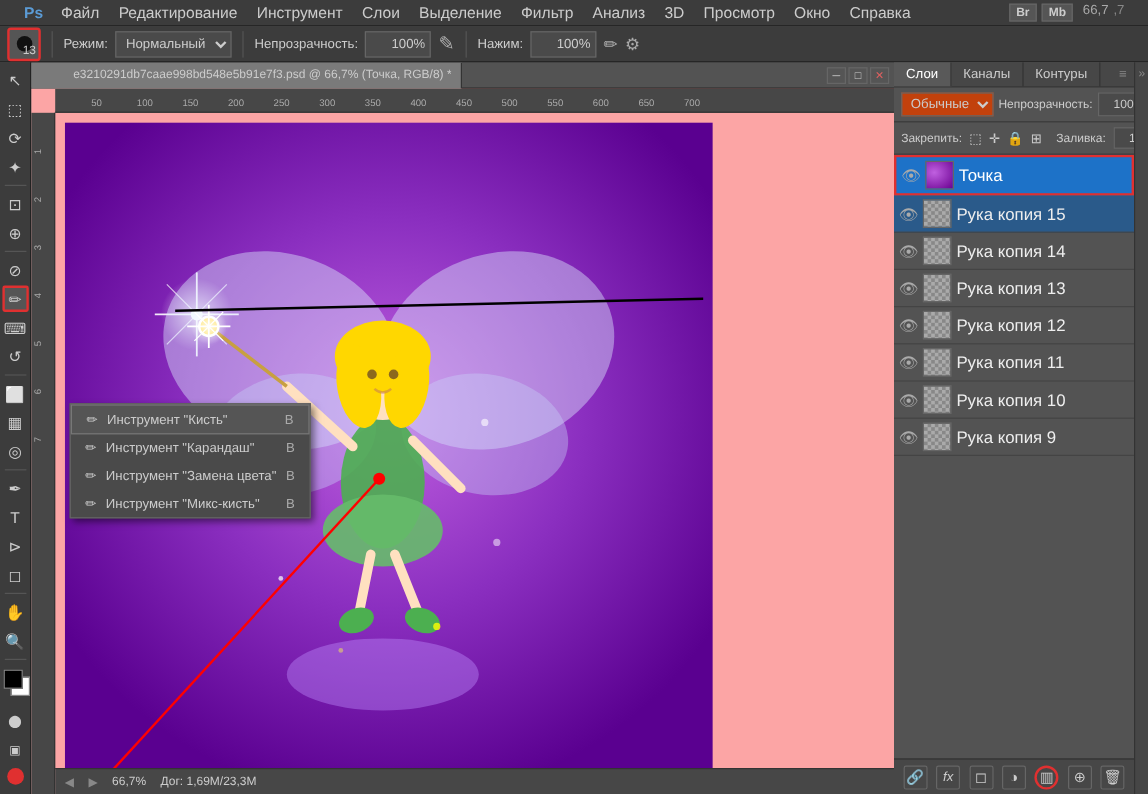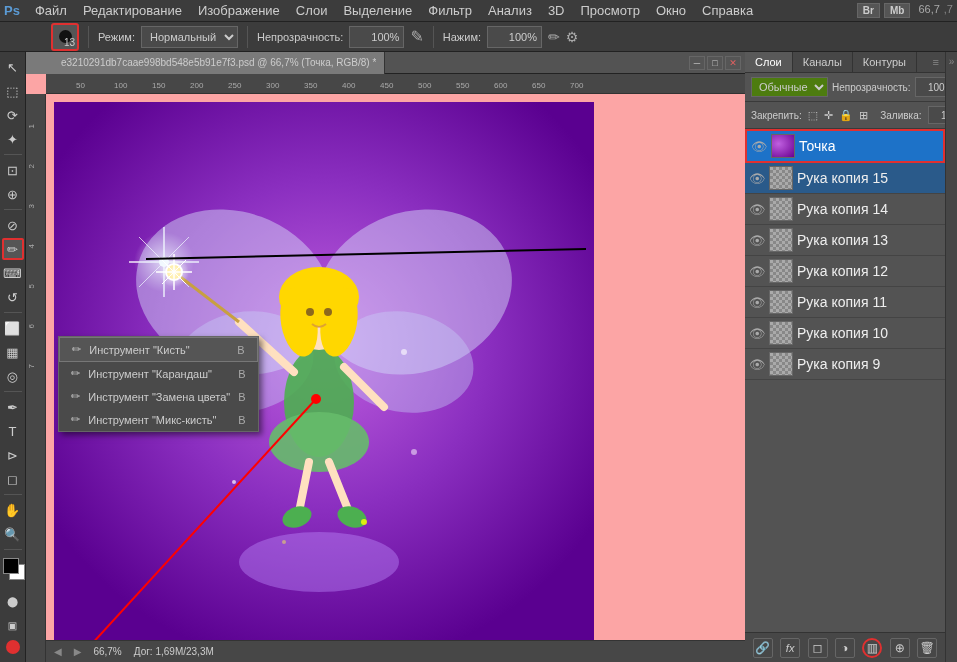--- a/index.html
+++ b/index.html
@@ -1,19 +1,19 @@
 <!DOCTYPE html>
 <html><head>
   <meta charset="utf-8">
   <style>
     * { margin: 0; padding: 0; box-sizing: border-box; }
     body { width: 957px; height: 662px; background: #646464; font-family: Arial, sans-serif; font-size: 11px; color: #fff; overflow: hidden; position: relative; }
 
     
-    .menu-bar { background: #3c3c3c; height: 22px; display: flex; align-items: center; padding: 0 4px; gap: 2px; border-bottom: 1px solid #222; }
+    .menu-bar { background: #3c3c3c; height: 22px; display: flex; align-items: center; padding: 0 20px; gap: 2px; border-bottom: 1px solid #222; }
     .menu-item { color: #ccc; font-size: 13px; padding: 2px 7px; cursor: pointer; white-space: nowrap; }
     .ps-logo { color: #5b9bd5; font-weight: bold; font-size: 13px; margin-right: 6px; }
     .menu-right { margin-left: auto; display: flex; align-items: flex-start; gap: 4px; }
     .menu-right-btn { background: #555; color: #ccc; border: 1px solid #666; font-size: 10px; padding: 1px 5px; cursor: pointer; font-weight: bold; }
 
     
     .options-bar { background: #3c3c3c; height: 30px; display: flex; align-items: center; padding: 0 6px; gap: 6px; border-bottom: 1px solid #222; }
     .brush-preview { width: 28px; height: 28px; background: #555; border: 1px solid #888; border-radius: 3px; display: flex; align-items: center; justify-content: center; cursor: pointer; position: relative; }
     .brush-dot { width: 13px; height: 13px; border-radius: 50%; background: #111; }
     .brush-size { color: #ccc; font-size: 10px; position: absolute; bottom: 1px; right: 2px; }
@@ -61,21 +61,21 @@
     .panel-collapse { width: 12px; background: #464646; border-left: 1px solid #333; cursor: pointer; display: flex; align-items: flex-start; justify-content: center; padding-top: 4px; color: #888; font-size: 10px; }
 
     
     .layers-panel { background: #535353; display: flex; flex-direction: column; height: 100%; }
     .panel-tabs { display: flex; background: #474747; border-bottom: 1px solid #333; }
     .panel-tab { padding: 4px 10px; font-size: 11px; color: #ccc; cursor: pointer; border-right: 1px solid #333; }
     .panel-tab.active { background: #595959; color: #fff; }
     .panel-tab-close { margin-left: auto; padding: 4px 6px; cursor: pointer; color: #888; }
 
     .panel-controls { background: #535353; padding: 4px 6px; display: flex; align-items: center; gap: 4px; border-bottom: 1px solid #3a3a3a; }
-    .panel-dropdown { background: #4d7c0f; border: 1px solid #666; color: #ccc; font-size: 11px; height: 20px; flex: 1; padding: 0 3px; cursor: pointer; }
+    .panel-dropdown { background: #c2410c; border: 1px solid #666; color: #ccc; font-size: 11px; height: 20px; flex: 1; padding: 0 3px; cursor: pointer; }
     .panel-opacity-label { color: #ccc; font-size: 10px; white-space: nowrap; }
     .panel-opacity-input { background: #4a4a4a; border: 1px solid #666; color: #ccc; font-size: 10px; height: 20px; width: 42px; text-align: right; padding: 0 2px; }
 
     .panel-lock-row { padding: 4px 6px; display: flex; align-items: center; gap: 6px; border-bottom: 1px solid #3a3a3a; font-size: 10px; color: #ccc; }
     .lock-icon { font-size: 11px; cursor: pointer; }
     .fill-label { color: #ccc; font-size: 10px; white-space: nowrap; }
     .fill-input { background: #4a4a4a; border: 1px solid #666; color: #ccc; font-size: 10px; height: 18px; width: 40px; text-align: right; }
 
     .layers-list { flex: 1; overflow-y: auto; background: #535353; }
     .layer-row { display: flex; align-items: center; padding: 3px 4px; gap: 4px; border-bottom: 1px solid #444; cursor: pointer; min-height: 28px; }
@@ -86,30 +86,30 @@
     .layer-name { flex: 1; font-size: 14px; color: #eee; overflow: hidden; white-space: nowrap; text-overflow: ellipsis; }
     .layer-row.active .layer-name { color: #fff; }
 
     .panel-footer { background: #474747; border-top: 1px solid #333; height: 30px; display: flex; align-items: center; justify-content: space-around; padding: 0 4px; }
     .footer-btn { width: 20px; height: 20px; background: transparent; border: 1px solid #666; color: #ccc; font-size: 12px; display: flex; align-items: center; justify-content: center; cursor: pointer; border-radius: 2px; }
     .footer-btn.circled { border: 2px solid #e05; border-radius: 50%; }
 
     
     .tool-highlight { border: 2px solid #e03030 !important; border-radius: 2px; background: #555 !important; }
 
-    .brush-highlight { border: 2px solid #e03030 !important; margin-left: 45px; }
+    .brush-highlight { border: 2px solid #e03030 !important; }
   </style>
 </head>
 <body>
 
 <div class="menu-bar">
   <span class="ps-logo">Ps</span>
   <span class="menu-item">Файл</span>
   <span class="menu-item">Редактирование</span>
-  <span class="menu-item">Изображение</span>
+  <span class="menu-item">Инструмент</span>
   <span class="menu-item">Слои</span>
   <span class="menu-item">Выделение</span>
   <span class="menu-item">Фильтр</span>
   <span class="menu-item">Анализ</span>
   <span class="menu-item">3D</span>
   <span class="menu-item">Просмотр</span>
   <span class="menu-item">Окно</span>
   <span class="menu-item">Справка</span>
   <div class="menu-right">
     <button class="menu-right-btn">Br</button>

